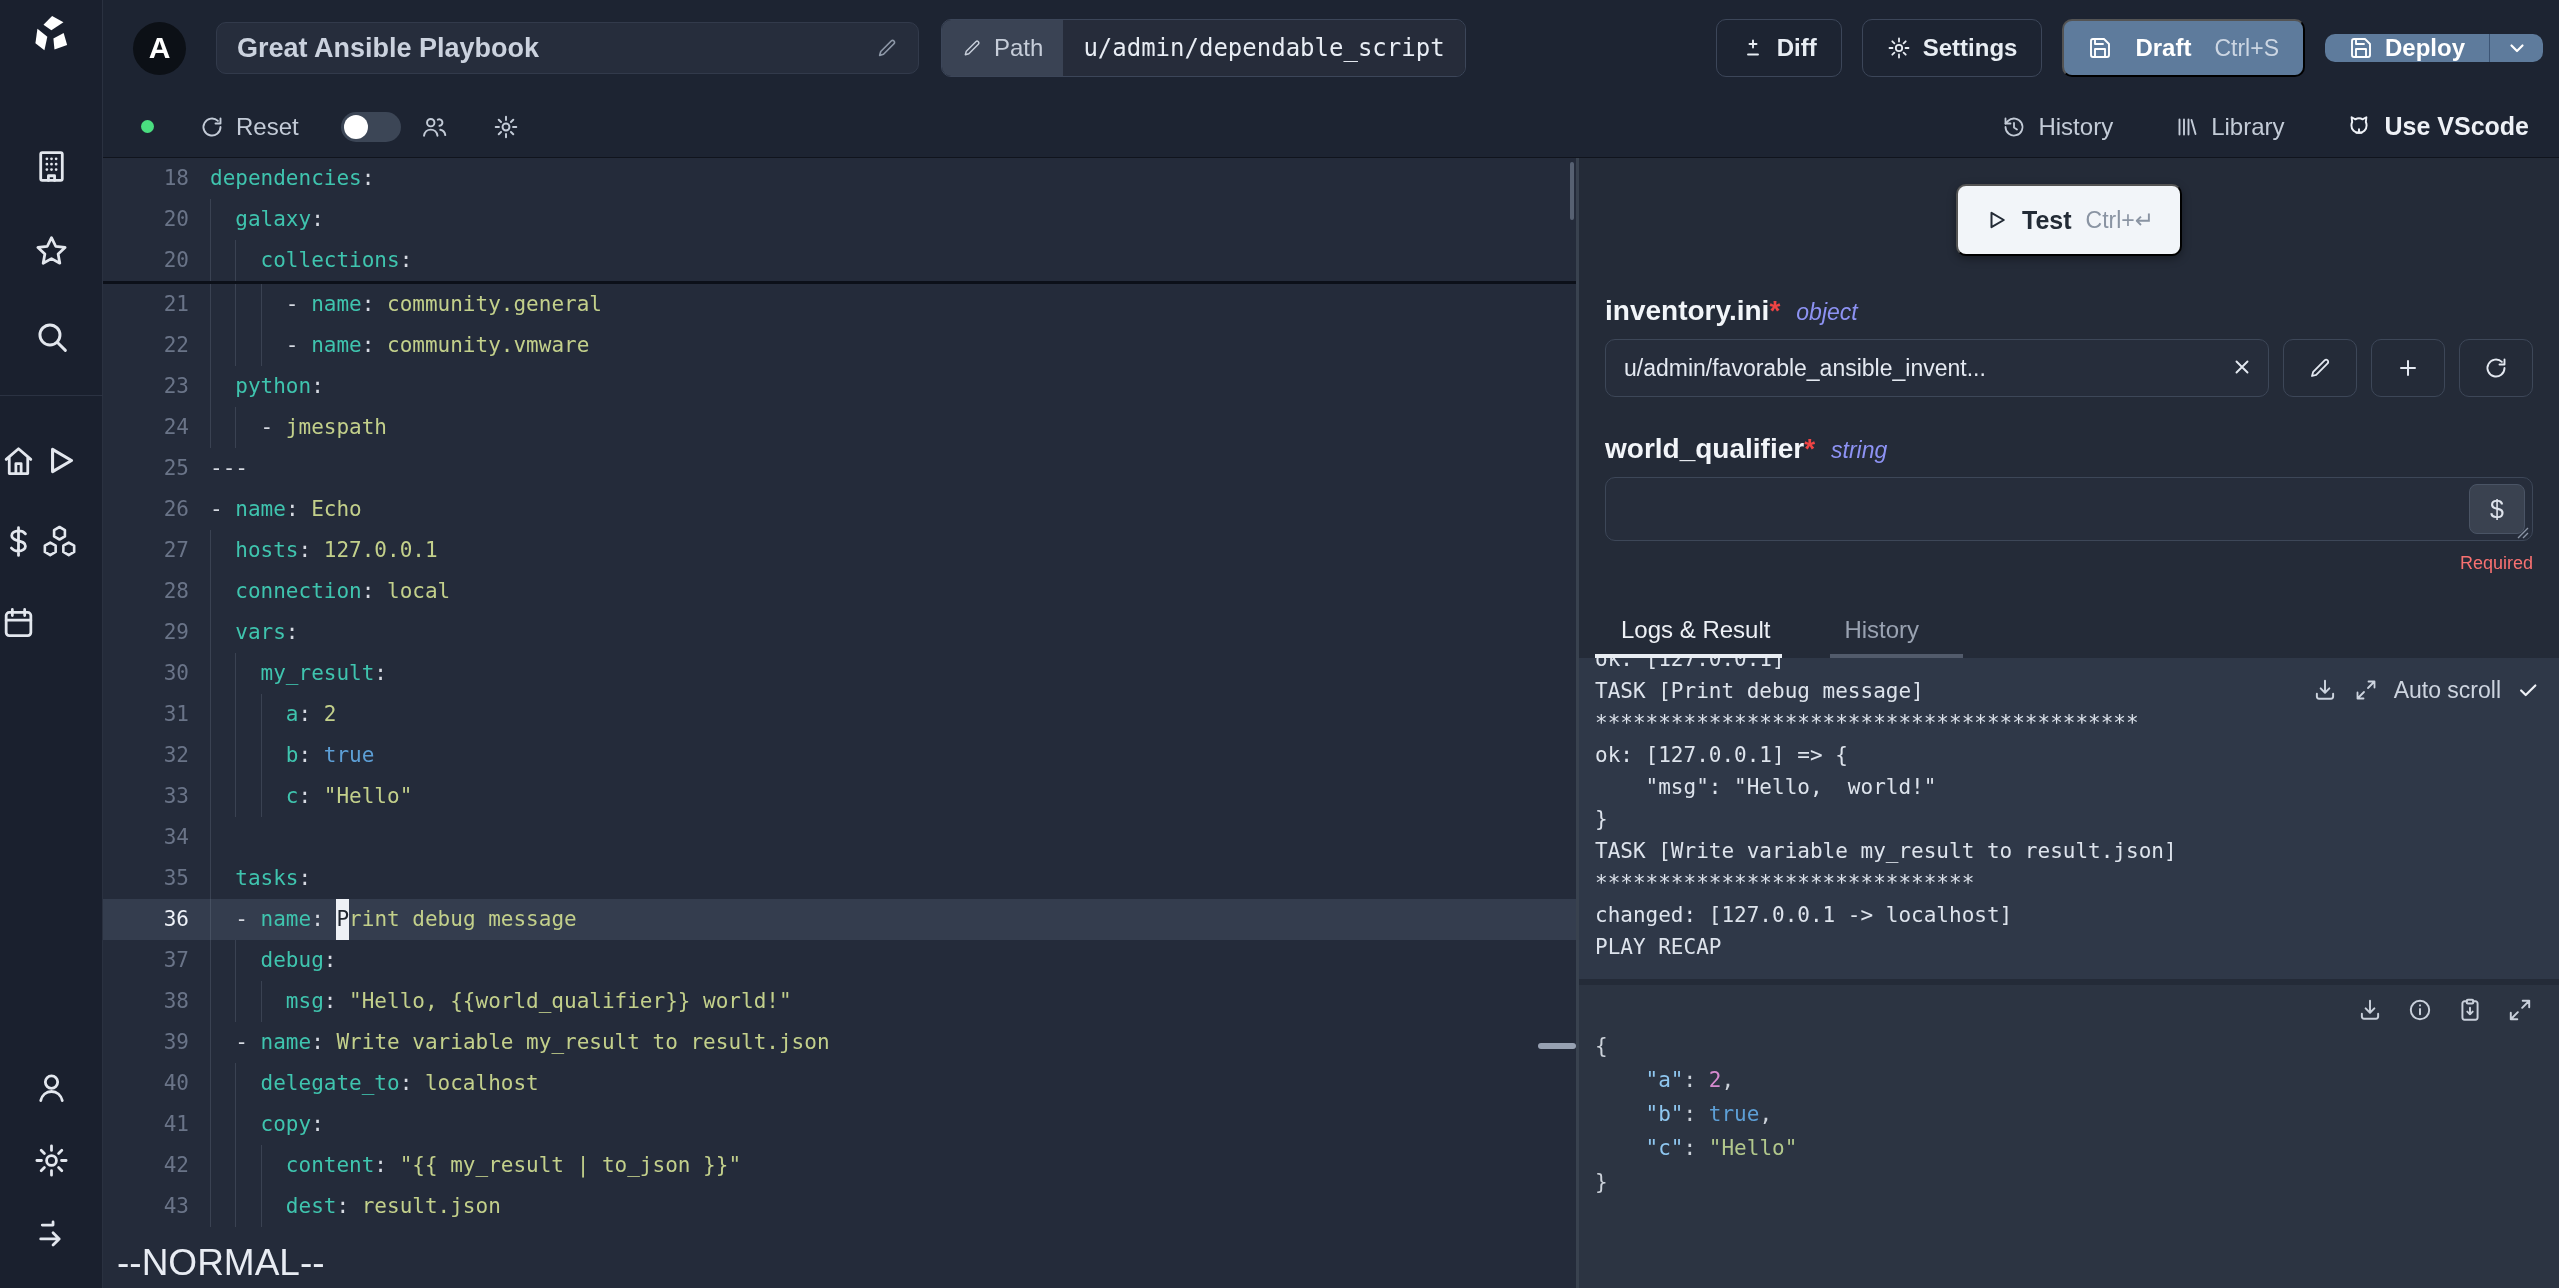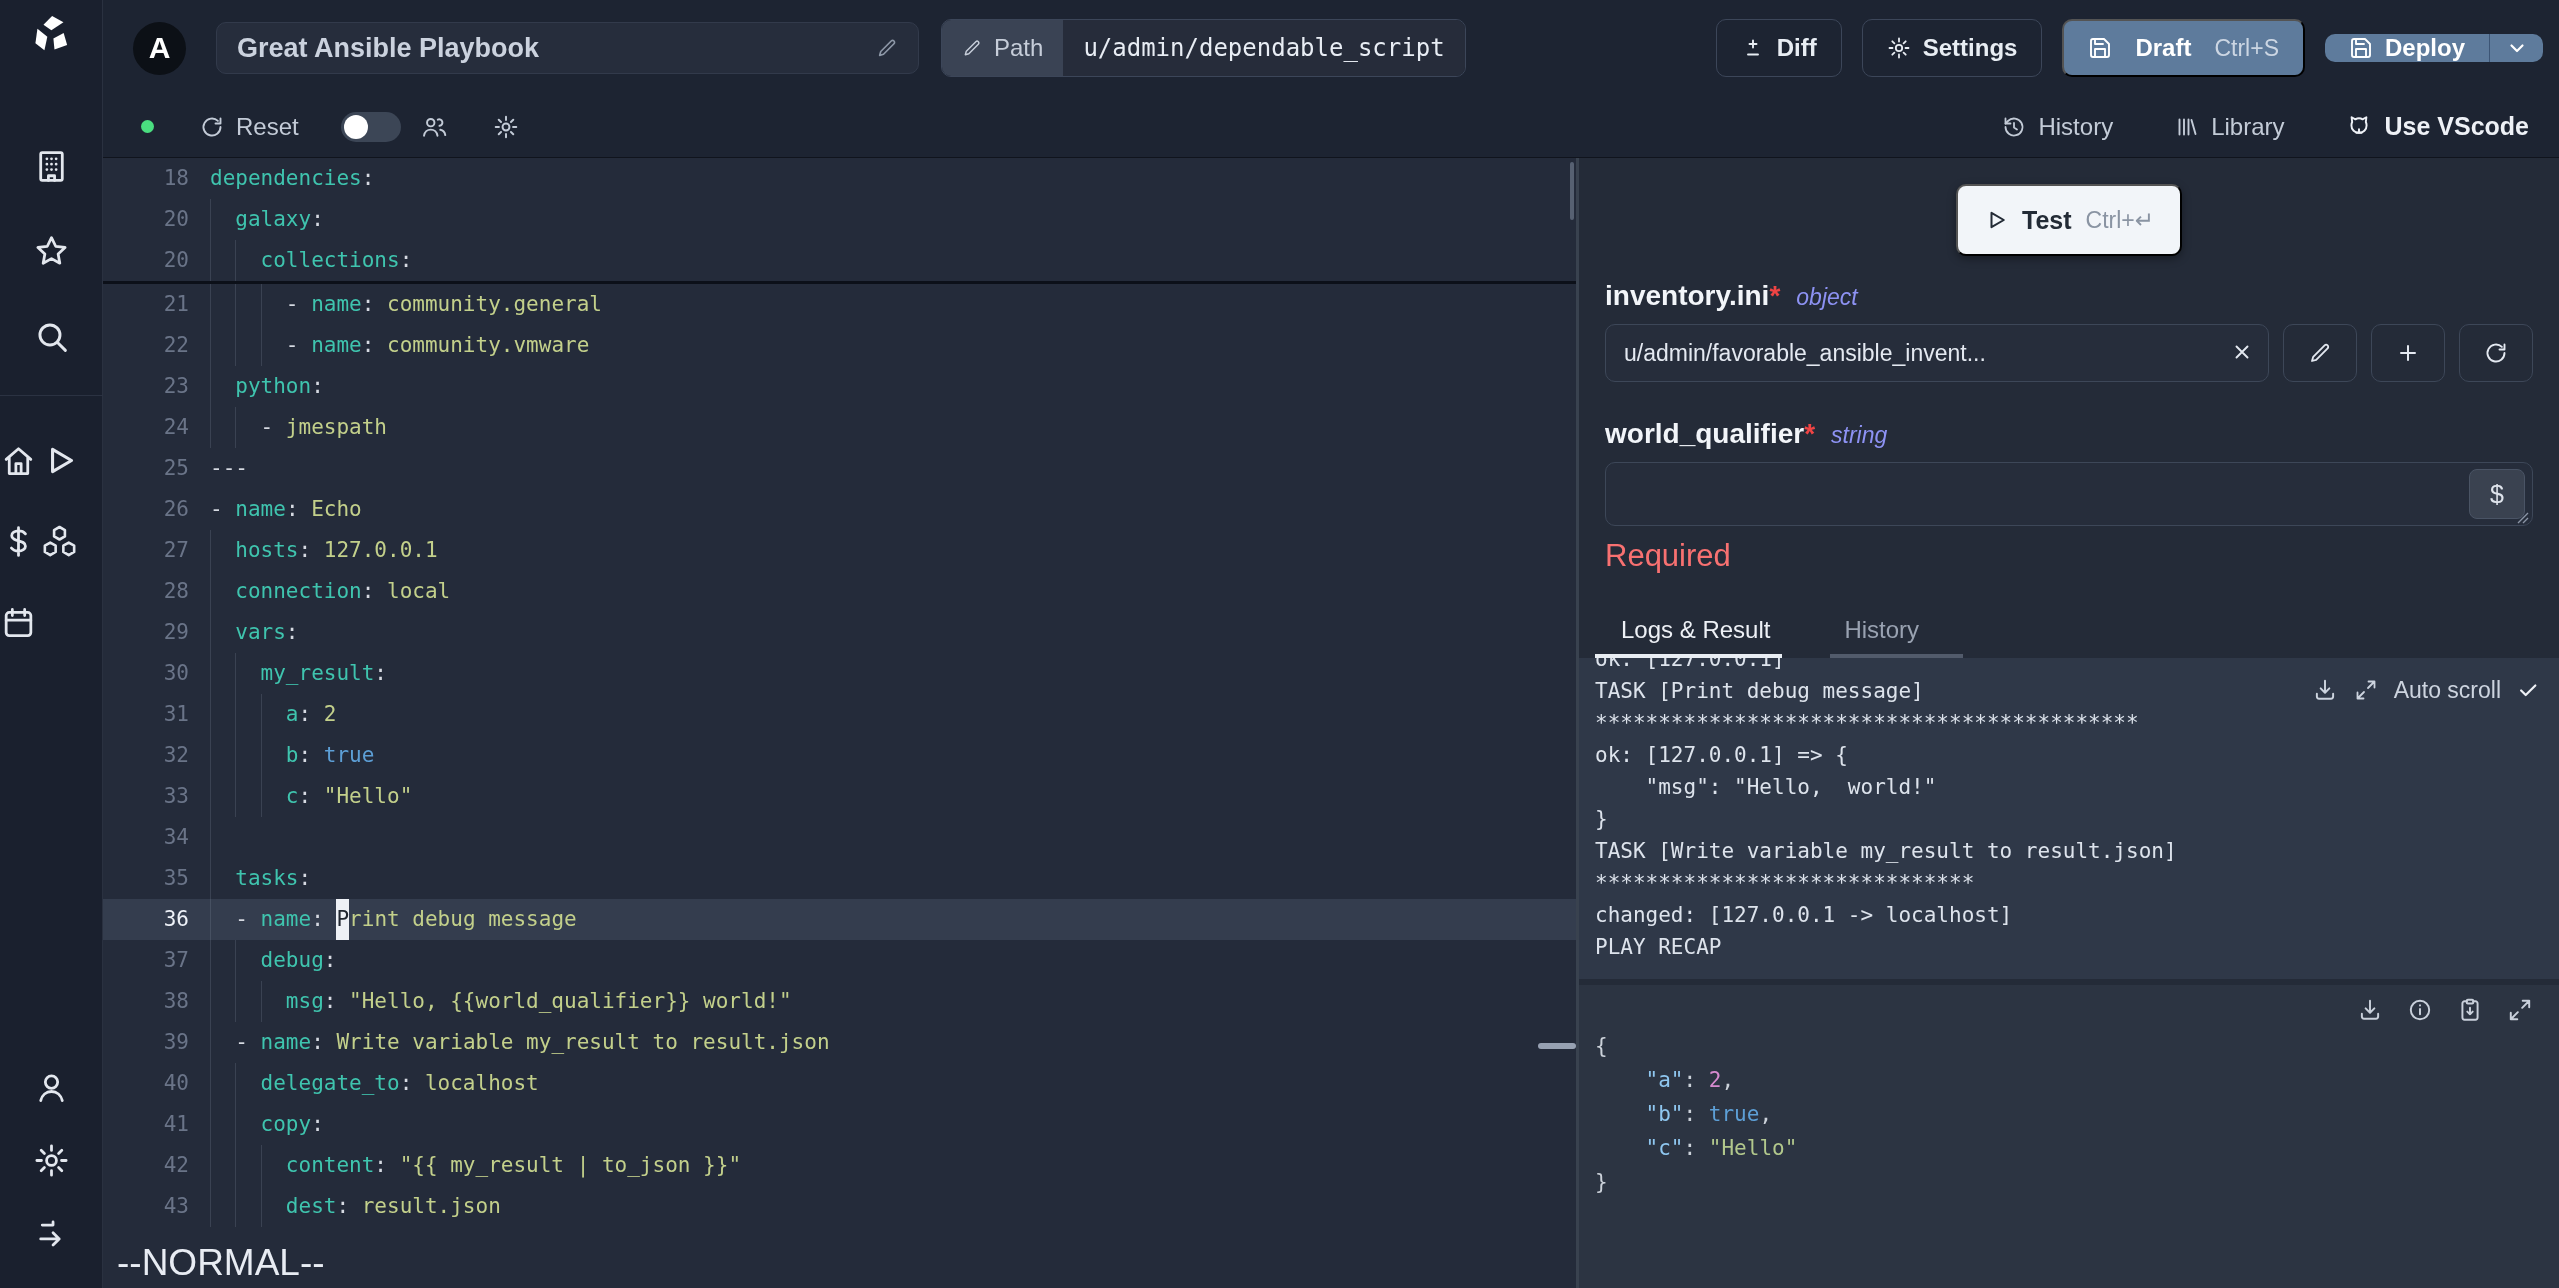--- a/index.html
+++ b/index.html
@@ -86,36 +86,36 @@
   .rp { flex:1; background:#242b38; display:flex; flex-direction:column; min-width:0; }
   .rp-pad { padding:0 26px; }
   .testrow { margin-top:26px; display:flex; justify-content:center; }
   .testbtn { height:72px; padding:0 26px; border-radius:10px; background:#f2f5f9; color:#232b36;
              display:flex; align-items:center; gap:14px; font-size:25px; font-weight:700;
              box-shadow:0 3px 8px rgba(0,0,0,.35); cursor:pointer; }
   .testbtn .sc { color:#8a94a3; font-weight:500; font-size:23px; }
   .flabel { display:flex; align-items:baseline; gap:16px; font-size:28px; font-weight:700; color:#f2f5f9; }
   .flabel .star { color:#ef4444; font-weight:700; }
   .flabel .ftype { font-size:23px; font-style:italic; font-weight:400; color:#8d92f3; }
-  .lab1 { margin-top:24px; } .lab2 { margin-top:36px; }
+  .lab1 { margin-top:39px; } .lab2 { margin-top:36px; }
   .inputrow { margin-top:12px; display:flex; gap:14px; }
   .inwrap { flex:1; position:relative; }
   .textin { width:100%; height:58px; background:#262d3b; border:1px solid #3d4758; border-radius:10px;
             padding:0 56px 0 18px; color:#e4e9f1; font-size:23px; font-family:"Liberation Sans",sans-serif; }
   .clearx { position:absolute; right:16px; top:17px; color:#e4e9f1; cursor:pointer; }
   .sqbtn { width:74px; height:58px; border:1px solid #3d4758; border-radius:10px; background:transparent;
            display:flex; align-items:center; justify-content:center; color:#e4e9f1; cursor:pointer; }
   .tawrap { margin-top:12px; position:relative; }
   .ta { width:100%; height:64px; background:#262d3b; border:1px solid #3d4758; border-radius:10px;
         resize:none; color:#e4e9f1; font-size:23px; padding:14px 18px; font-family:"Liberation Sans",sans-serif; }
   .dollarbtn { position:absolute; top:7px; right:8px; width:56px; height:50px; background:#3a4250;
                border:1px solid #4a5465; border-radius:8px; display:flex; align-items:center;
                justify-content:center; font-size:25px; color:#dfe4ec; cursor:pointer; }
   .resizer { position:absolute; right:4px; bottom:6px; color:#8b95a6; }
-  .required { margin-top:8px; text-align:left; font-size:31px; color:#f87171; }
+  .required { margin-top:8px; text-align:right; font-size:18px; color:#f87171; }
 
   .tabsrow { margin-top:42px; display:flex; align-items:flex-end; }
   .tab { font-size:24px; padding:0 12px 10px 0; cursor:pointer;margin-left:16px; }
   .tab1 { padding-left:26px; color:#eef1f6; border-bottom:4px solid #e9edf3; }
   .tab2 { margin-left:48px; color:#99a2b1; border-bottom:4px solid #525b6b; padding-left:14px; padding-right:44px; }
 
   .log { height:321px; background:#2f3848; position:relative; overflow:hidden;
          font-family:"DejaVu Sans Mono",monospace; font-size:21px; line-height:32px; color:#dde3ec;
          padding-left:16px; }
   .log .lline { white-space:pre; }

